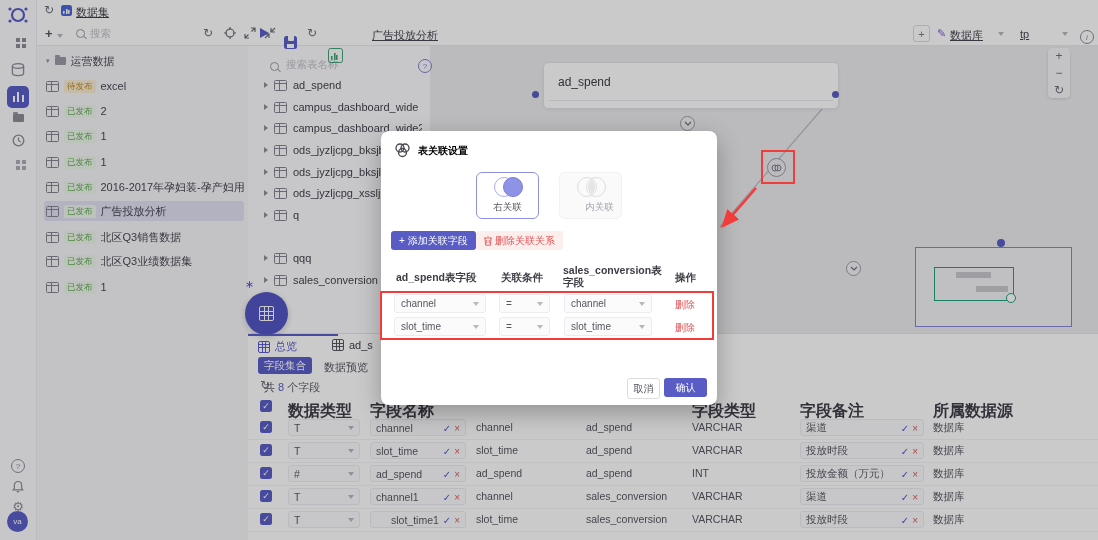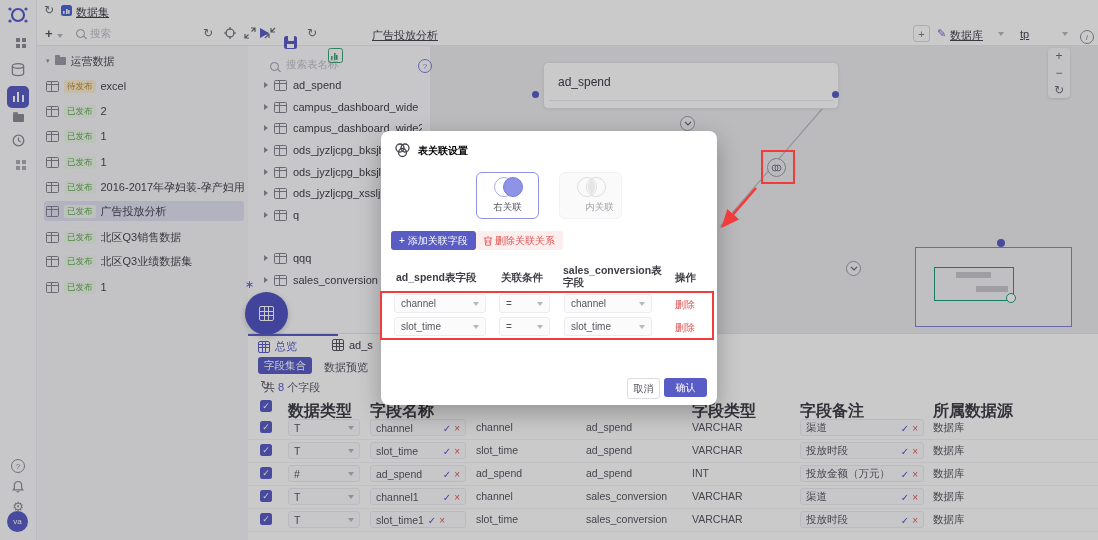--- a/index.html
+++ b/index.html
@@ -490,21 +490,21 @@
           <span><span class="vok">✓</span> <span class="vx">×</span></span>
         </div>
       <span class="fcell" style="left:685px">数据库</span>
     </div>
     <div class="frow" style="top:174px">
       <div class="chk" style="position:absolute;left:12px;top:5px"><span>✓</span></div>
       <div class="fbox" style="left:40px;width:72px;justify-content:space-between">
           <span>T</span>
           <div class="caret"></div>
         </div>
-      <div class="fbox" style="left:122px;width:96px;justify-content:flex-start">
+      <div class="fbox" style="left:122px;width:96px;justify-content:flex-end">
           <span>slot_time1</span>
           <span><span class="vok">✓</span> <span class="vx">×</span></span>
         </div>
       <span class="fcell" style="left:228px">slot_time</span>
       <span class="fcell" style="left:338px">sales_conversion</span>
       <span class="fcell" style="left:444px">VARCHAR</span>
       <div class="fbox" style="left:552px;width:124px;justify-content:space-between">
           <span>投放时段</span>
           <span><span class="vok">✓</span> <span class="vx">×</span></span>
         </div>

